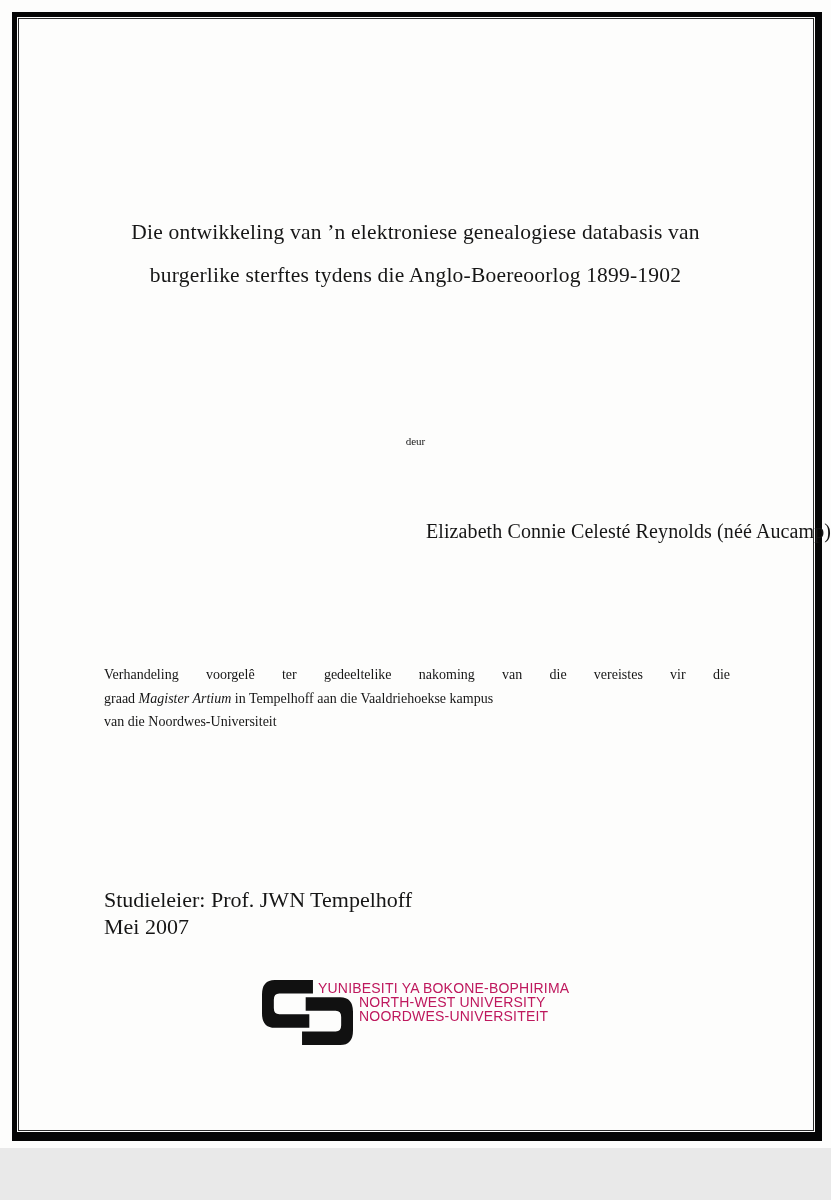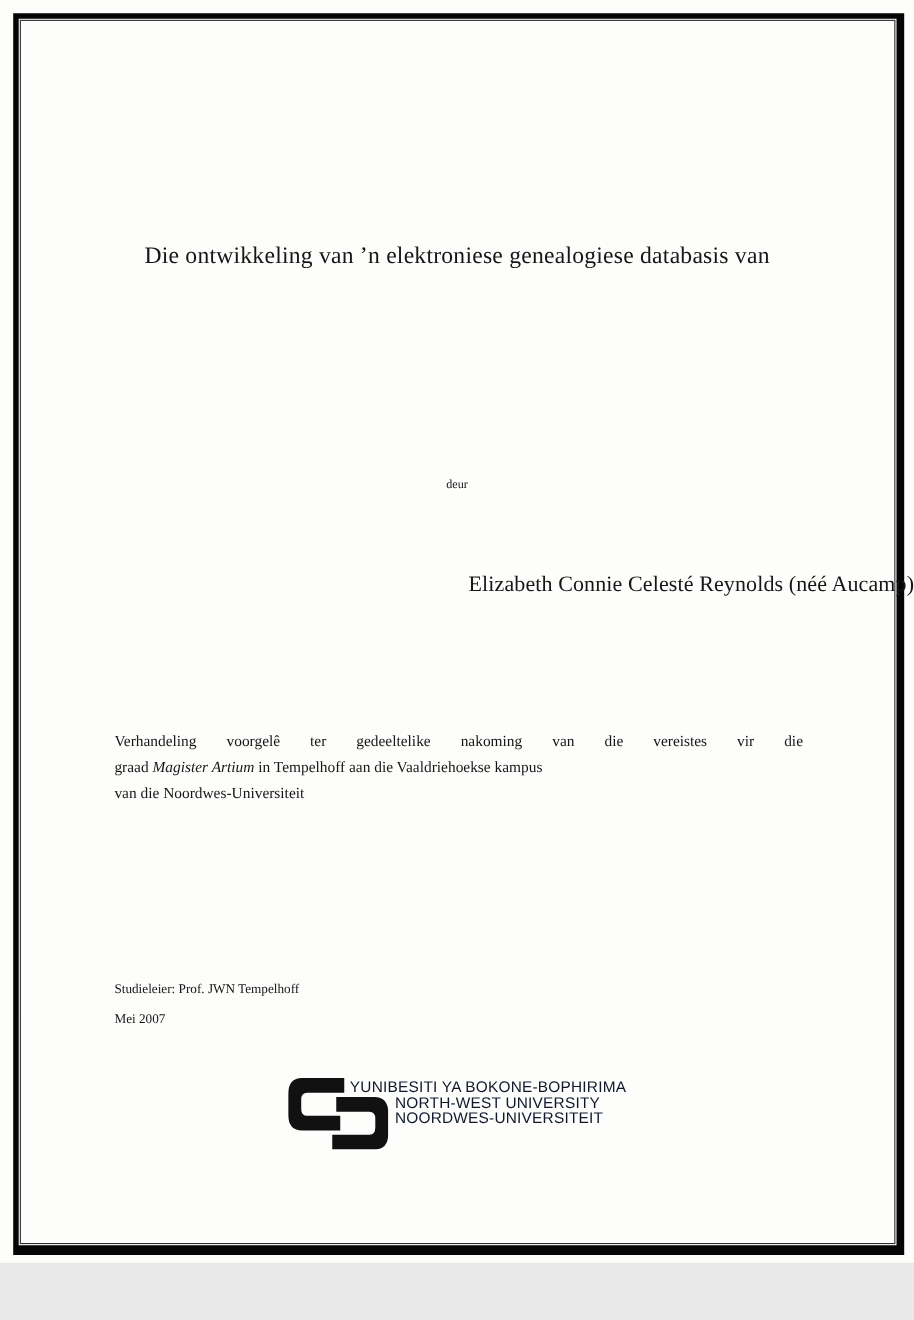--- a/index.html
+++ b/index.html
@@ -58,56 +58,57 @@
     line-height: 23.5px;
   }
   .statement .justified {
     text-align: justify;
     text-align-last: justify;
   }
   .italic { font-style: italic; }
   .supervisor-block {
     position: absolute;
     left: 104px; top: 886px;
-    font-size: 12px;
+    font-size: 22px;
     line-height: 27px;
   }
   .logo {
     position: absolute;
     left: 262px; top: 978px;
     width: 320px; height: 70px;
   }
   .logo-mark {
     position: absolute;
     left: 0; top: 2px;
   }
   .logo-text {
     position: absolute;
     font-family: "Liberation Sans", "DejaVu Sans", sans-serif;
     font-size: 14px;
     line-height: 14px;
     letter-spacing: 0.2px;
-    color: #0f172a;
+    color: #be185d;
     white-space: nowrap;
   }
   .logo-text.t1 { left: 56px;  top: 3px; }
   .logo-text.t2 { left: 97px;  top: 17px; }
   .logo-text.t3 { left: 97px;  top: 31px; }
 </style>
 </head>
 <body>
 
 <div class="page">
 
   <div class="frame-outer">
     <div class="frame-inner"></div>
   </div>
 
   <div class="title-block">
     <div>Die ontwikkeling van ’n elektroniese genealogiese databasis van</div>
+    <div>burgerlike sterftes tydens die Anglo-Boereoorlog 1899-1902</div>
   </div>
 
   <div class="byline">deur</div>
 
   <div class="author">Elizabeth Connie Celesté Reynolds (néé Aucamp)</div>
 
   <div class="statement">
     <div class="justified">Verhandeling voorgelê ter gedeeltelike nakoming van die vereistes vir die</div>
     <div><span>graad </span><span class="italic">Magister Artium</span><span> in Tempelhoff aan die Vaaldriehoekse kampus</span></div>
     <div>van die Noordwes-Universiteit</div>

